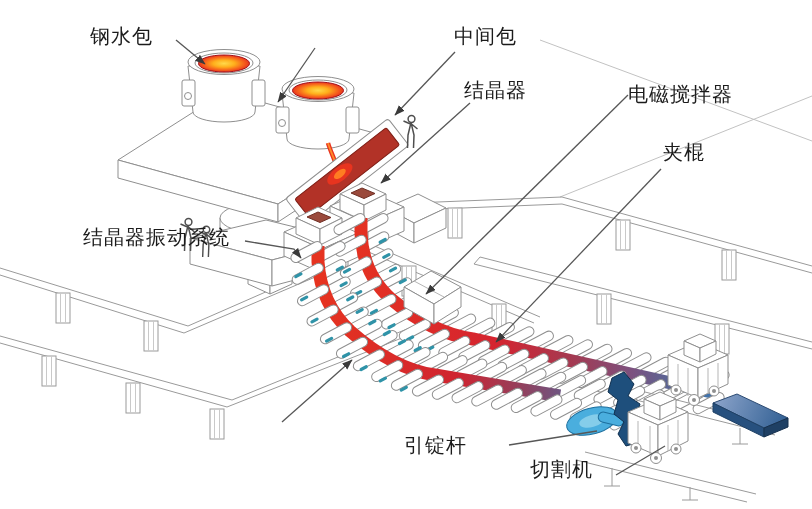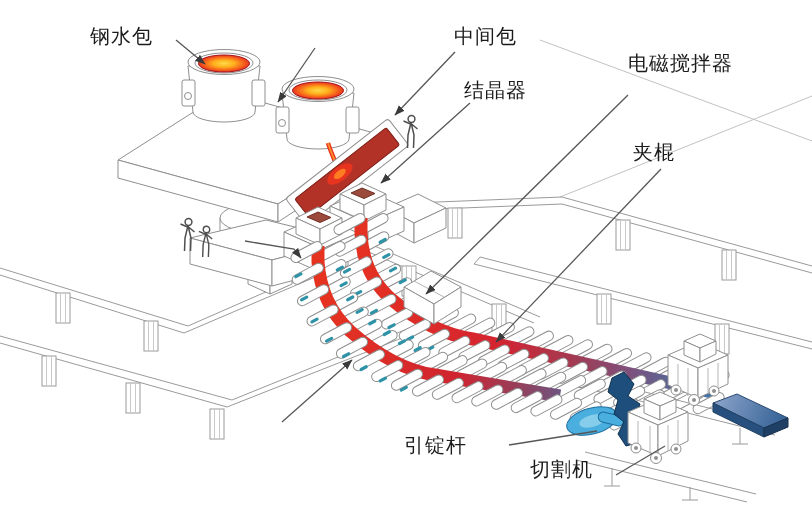--- a/index.html
+++ b/index.html
@@ -390,17 +390,18 @@
     <path class="leader" d="M245,241 L294,249 L301,258" marker-end="url(#arrow)"></path>
     <line class="leader" x1="282" y1="422" x2="352" y2="360" marker-end="url(#arrow)"></line>
     <line class="leader" x1="509" y1="445" x2="597" y2="431"></line>
     <line class="leader" x1="616" y1="475" x2="665" y2="446"></line>
   </g>
 </svg>
 
   <div class="lbl" style="left:90px;top:26px;">钢水包</div>
   <div class="lbl" style="left:454px;top:28px;font-family:Liberation Mono, monospace;">中间包</div>
   <div class="lbl" style="left:464px;top:80px;">结晶器</div>
-  <div class="lbl" style="left:628px;top:53px;">电磁搅拌器</div>
-  <div class="lbl" style="left:633px;top:142px;">夹棍</div>
+  <div class="lbl" style="left:628px;top:84px;">电磁搅拌器</div>
+  <div class="lbl" style="left:663px;top:142px;">夹棍</div>
+  <div class="lbl" style="left:83px;top:227px;">结晶器振动系统</div>
   <div class="lbl" style="left:404px;top:435px;">引锭杆</div>
   <div class="lbl" style="left:530px;top:459px;">切割机</div>
 </div>
 
 </body></html>

